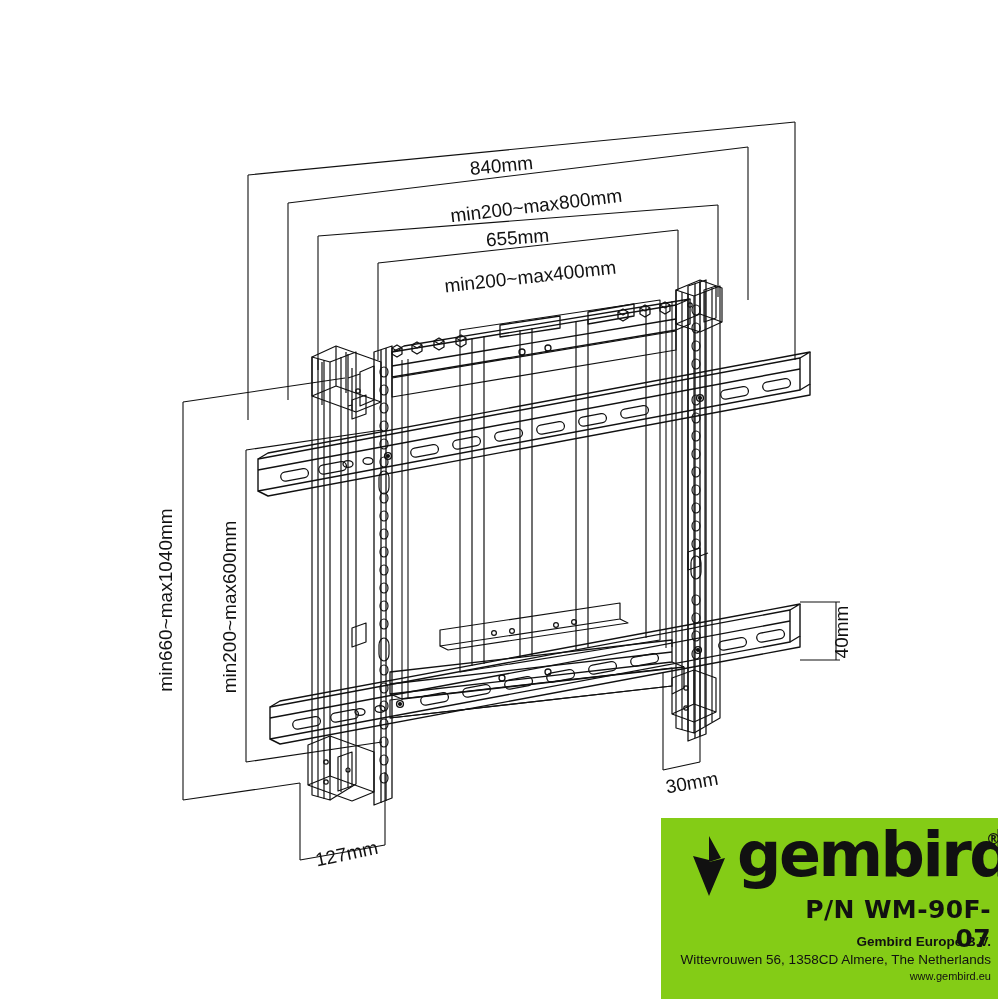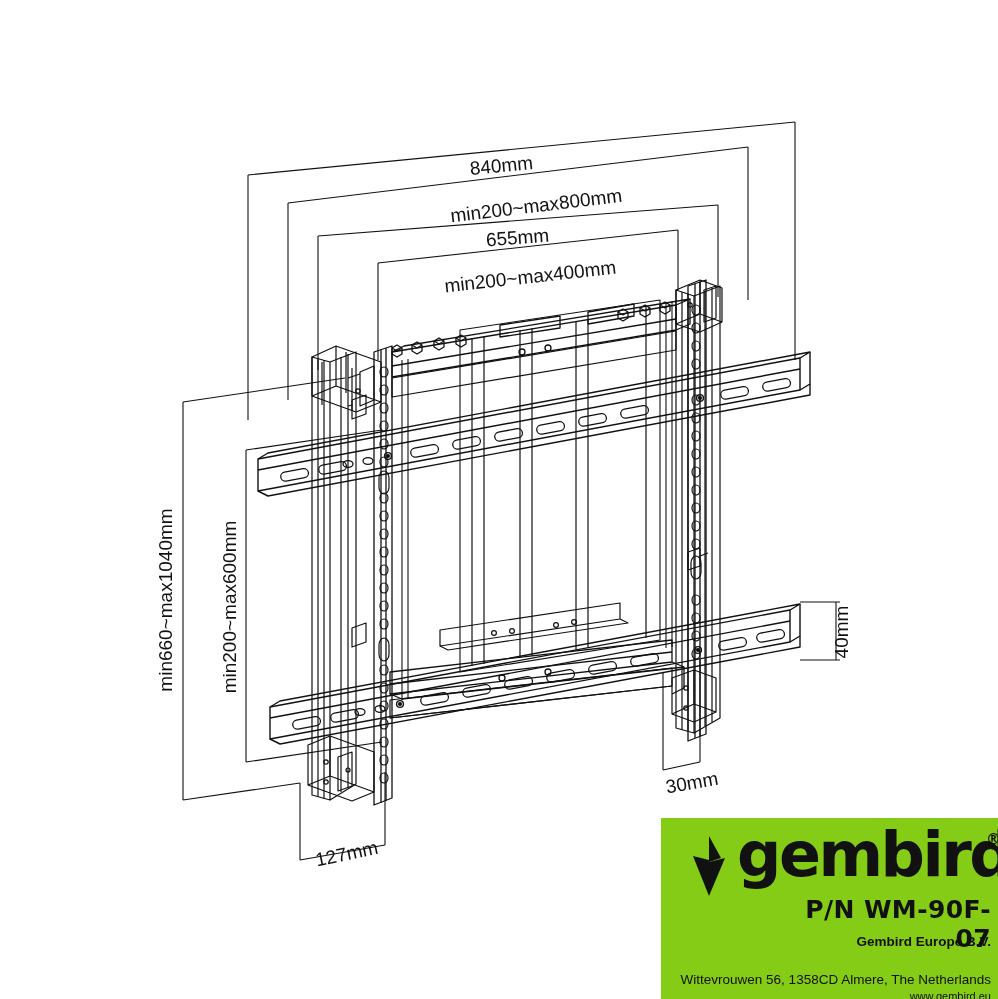--- a/index.html
+++ b/index.html
@@ -62,21 +62,21 @@
     color:#111111;
   }
   #footer{
     position:absolute;
     left:10px;top:115px;
     width:320px;
     text-align:right;
     color:#111111;
   }
   #footer .f1{font-size:13.5px;font-weight:700;line-height:1.35;}
-  #footer .f2{font-size:13.5px;font-weight:400;line-height:1.35;margin-top:20px;}
+  #footer .f2{font-size:13.5px;font-weight:400;line-height:1.35;}
   #footer .f3{font-size:11px;font-weight:400;line-height:1.35;}
 </style>
 </head>
 <body>
 
 <div id="page">
 
   <svg class="layer" viewBox="0 0 998 999">
     <defs>
       <g id="slot-h">

